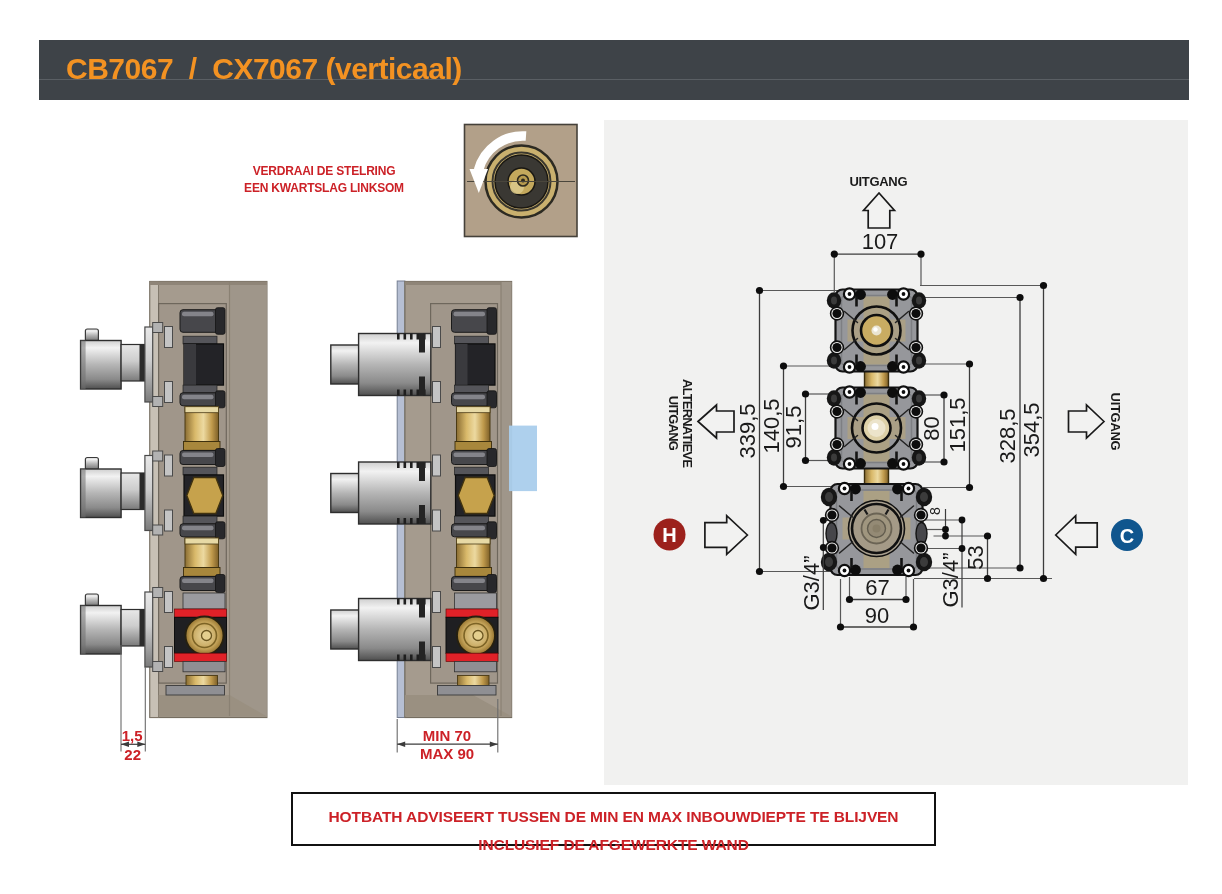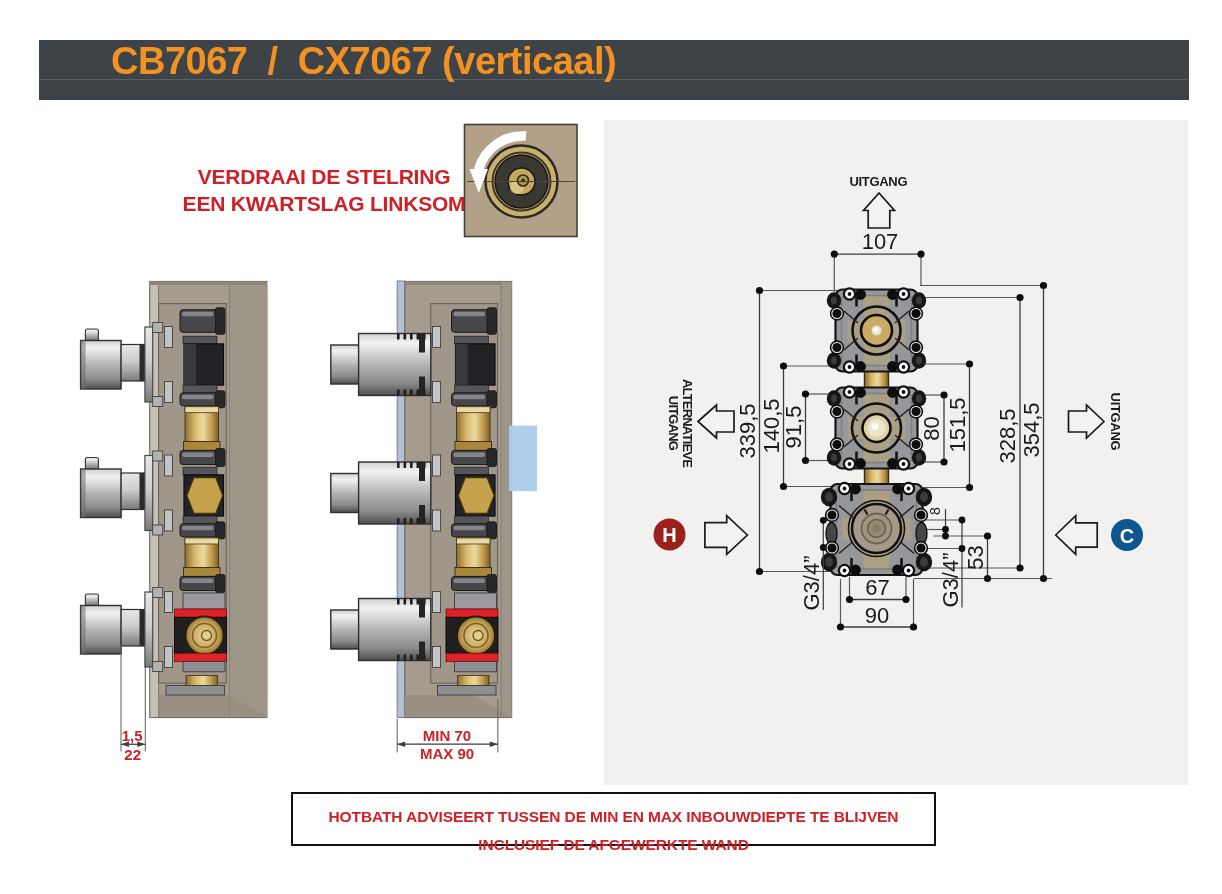--- a/index.html
+++ b/index.html
@@ -2,23 +2,23 @@
 <html><head><meta charset="utf-8"><style>
 html,body{margin:0;padding:0;background:#ffffff;width:1222px;height:894px;overflow:hidden;}
 body{font-family:"Liberation Sans",sans-serif;position:relative;}
 .abs{position:absolute;}
 </style></head><body>
 
 <div class="abs" style="left:39px;top:40px;width:1150px;height:60px;background:#3e4348;"></div>
 
 <div class="abs" style="left:39px;top:79px;width:1150px;height:1px;background:#5a5f64;"></div>
 
-<div class="abs" style="left:66px;top:40px;font-size:38px;font-weight:bold;color:#f39222;letter-spacing:-0.5px;margin-left:45px;">CB7067&nbsp; /&nbsp; CX7067 (verticaal)</div>
-
-<div class="abs" style="left:174px;top:163px;width:300px;text-align:center;font-size:21px;font-weight:bold;color:#cc2127;line-height:27px;letter-spacing:-0.2px;">VERDRAAI DE STELRING<br>EEN KWARTSLAG LINKSOM</div>
+<div class="abs" style="left:66px;top:52px;font-size:30px;font-weight:bold;color:#f39222;letter-spacing:-0.5px;">CB7067&nbsp; /&nbsp; CX7067 (verticaal)</div>
+
+<div class="abs" style="left:174px;top:163px;width:300px;text-align:center;font-size:12px;font-weight:bold;color:#cc2127;line-height:17px;letter-spacing:-0.2px;">VERDRAAI DE STELRING<br>EEN KWARTSLAG LINKSOM</div>
 
 <div class="abs" style="left:291px;top:792px;width:645px;height:54px;border:2.5px solid #111;box-sizing:border-box;text-align:center;font-size:15.5px;font-weight:bold;color:#cc2127;line-height:28px;padding-top:9px;letter-spacing:-0.1px;">HOTBATH ADVISEERT TUSSEN DE MIN EN MAX INBOUWDIEPTE TE BLIJVEN<br>INCLUSIEF DE AFGEWERKTE WAND</div>
 <svg class="abs" style="left:0;top:0;" width="1222" height="894" viewBox="0 0 1222 894" font-family="Liberation Sans, sans-serif">
 <defs>
 <linearGradient id="metalV" x1="0" y1="0" x2="0" y2="1">
         <stop offset="0" stop-color="#cfcfcf"></stop>
         <stop offset="0.15" stop-color="#f2f2f2"></stop>
         <stop offset="0.5" stop-color="#b5b5b5"></stop>
         <stop offset="0.8" stop-color="#8a8a8a"></stop>
         <stop offset="1" stop-color="#4f4f4f"></stop>

